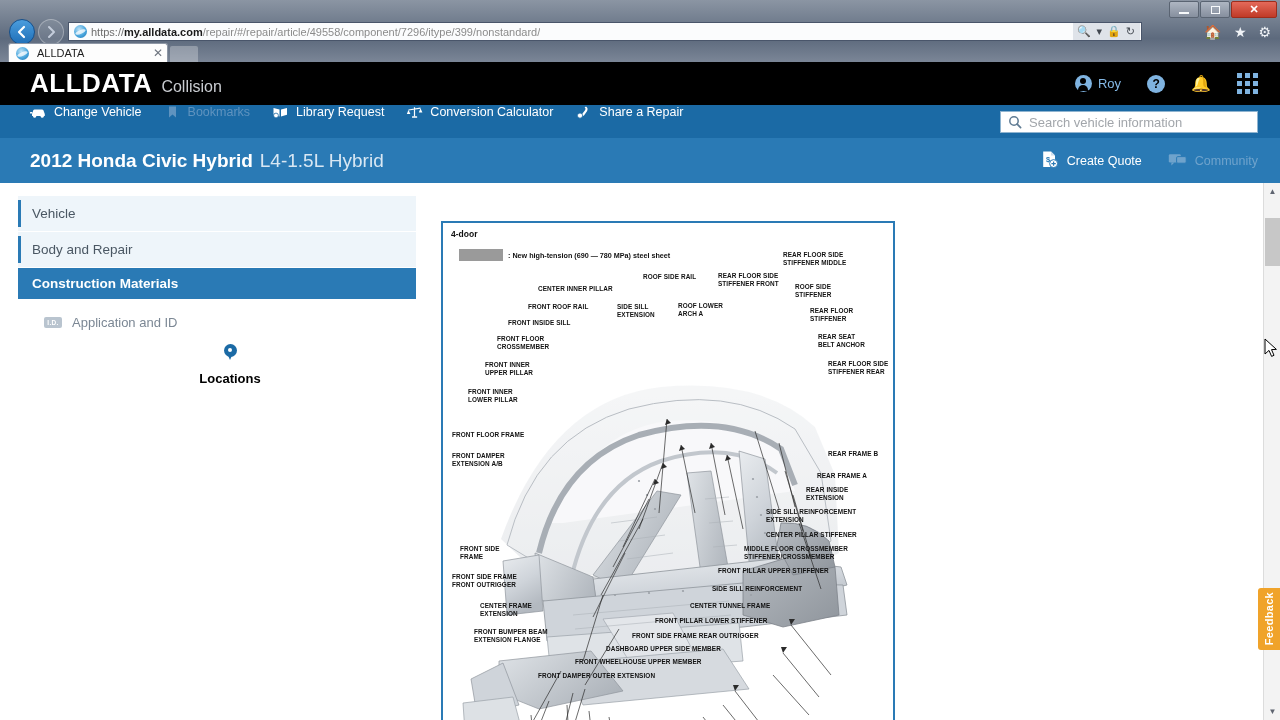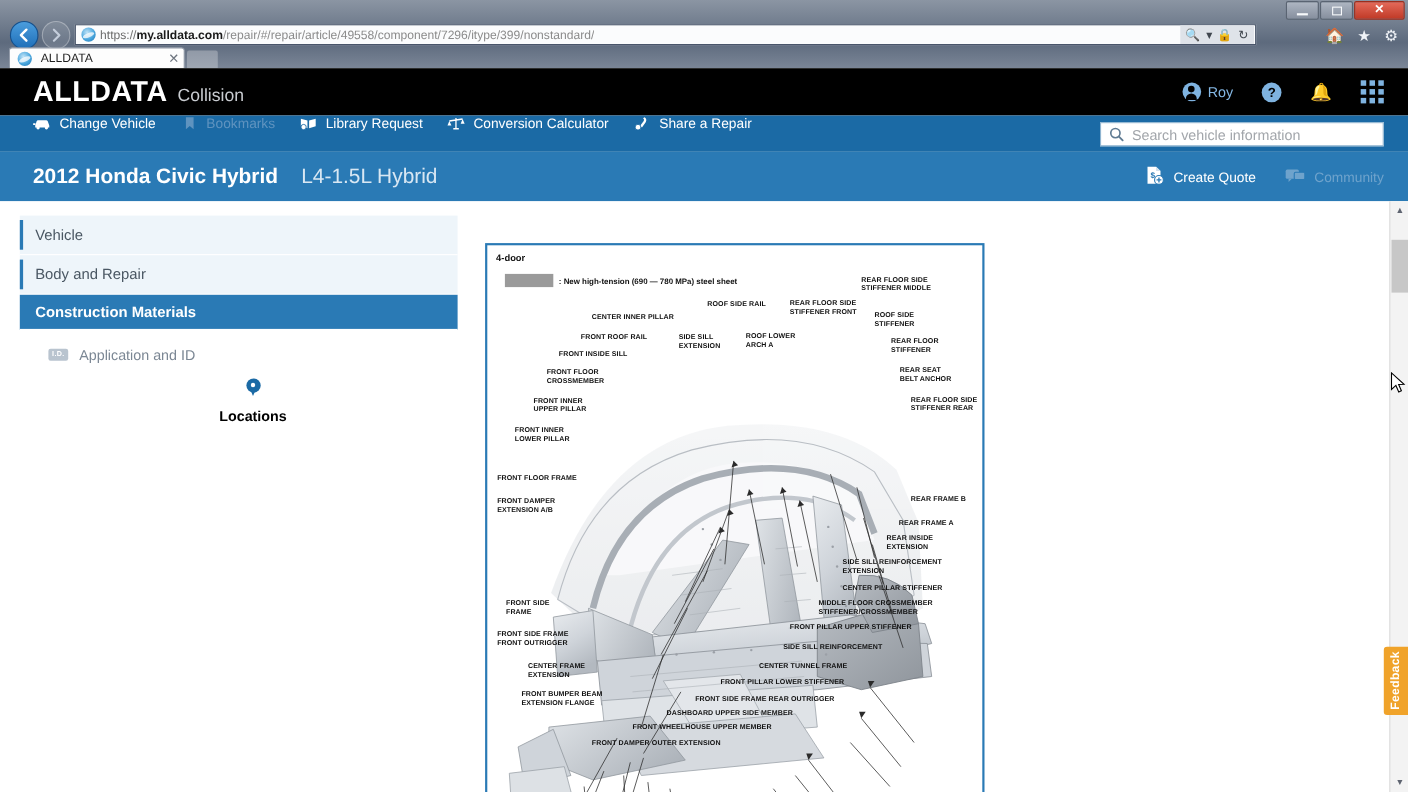--- a/index.html
+++ b/index.html
@@ -138,21 +138,21 @@
     background: #fff; border: 1px solid #8fb4d0;
     display: flex; align-items: center; padding: 0 7px; gap: 7px;
   }
   .search-box .ph { font-size: 13px; color: #a2a6ab; }
 
   
   .vehbar {
     position: absolute; left: 0; top: 138px; width: 1280px; height: 45px;
     background: #2a7ab5; display: flex; align-items: center;
   }
-  .veh-title { margin-left: 30px; display: flex; align-items: center; gap: 21px; }
+  .veh-title { margin-left: 30px; display: flex; align-items: center; gap: 7px; }
   .veh-bold { font-size: 19px; font-weight: bold; color: #fff; }
   .veh-light { font-size: 19px; color: #d8e7f3; }
   .vehbar-right {
     position: absolute; right: 22px; top: 0; height: 45px;
     display: flex; align-items: center; gap: 26px;
   }
   .vb-item { display: flex; align-items: center; gap: 8px; font-size: 12.5px; color: #fff; }
   .vb-item.disabled { color: #6fa3cc; }
 
   

